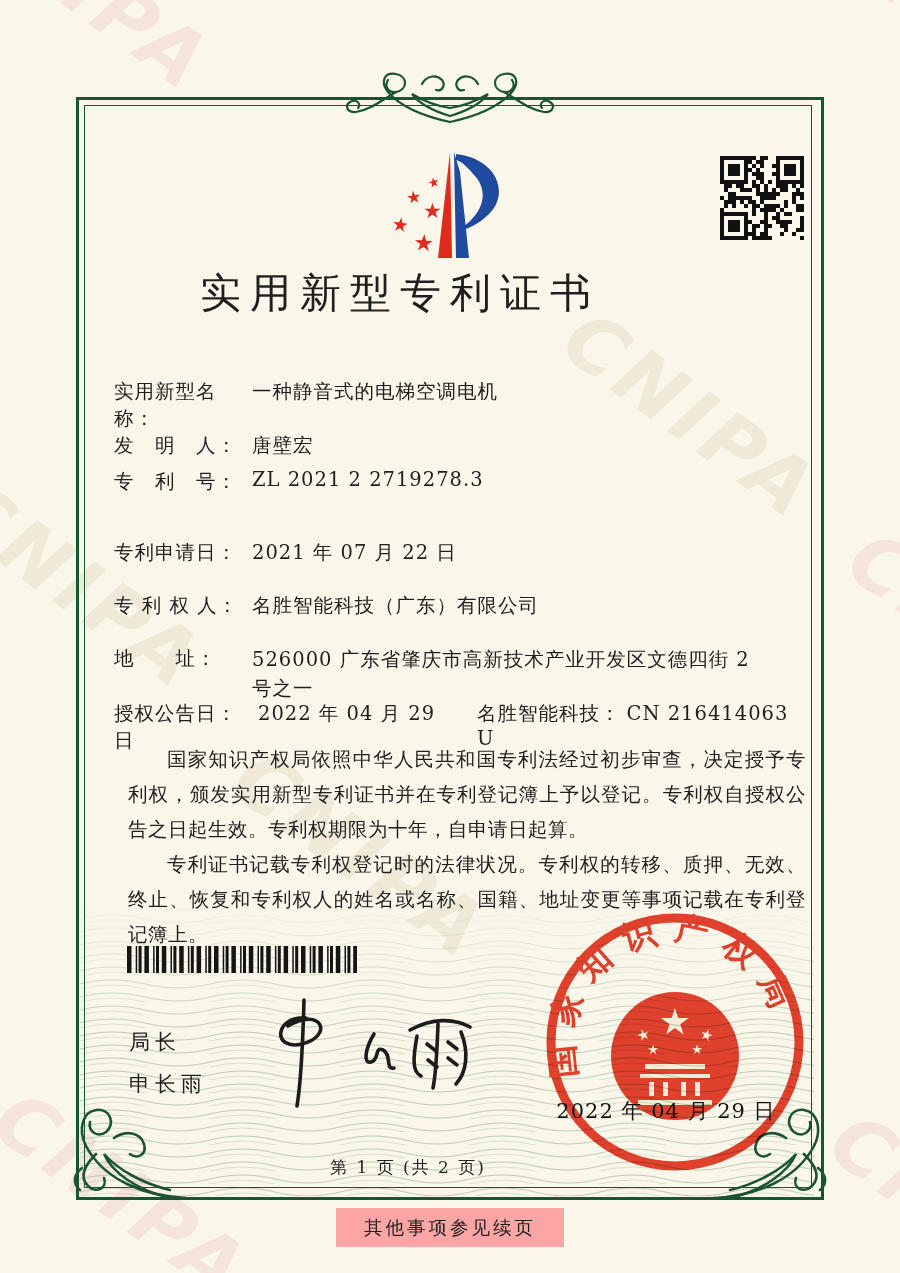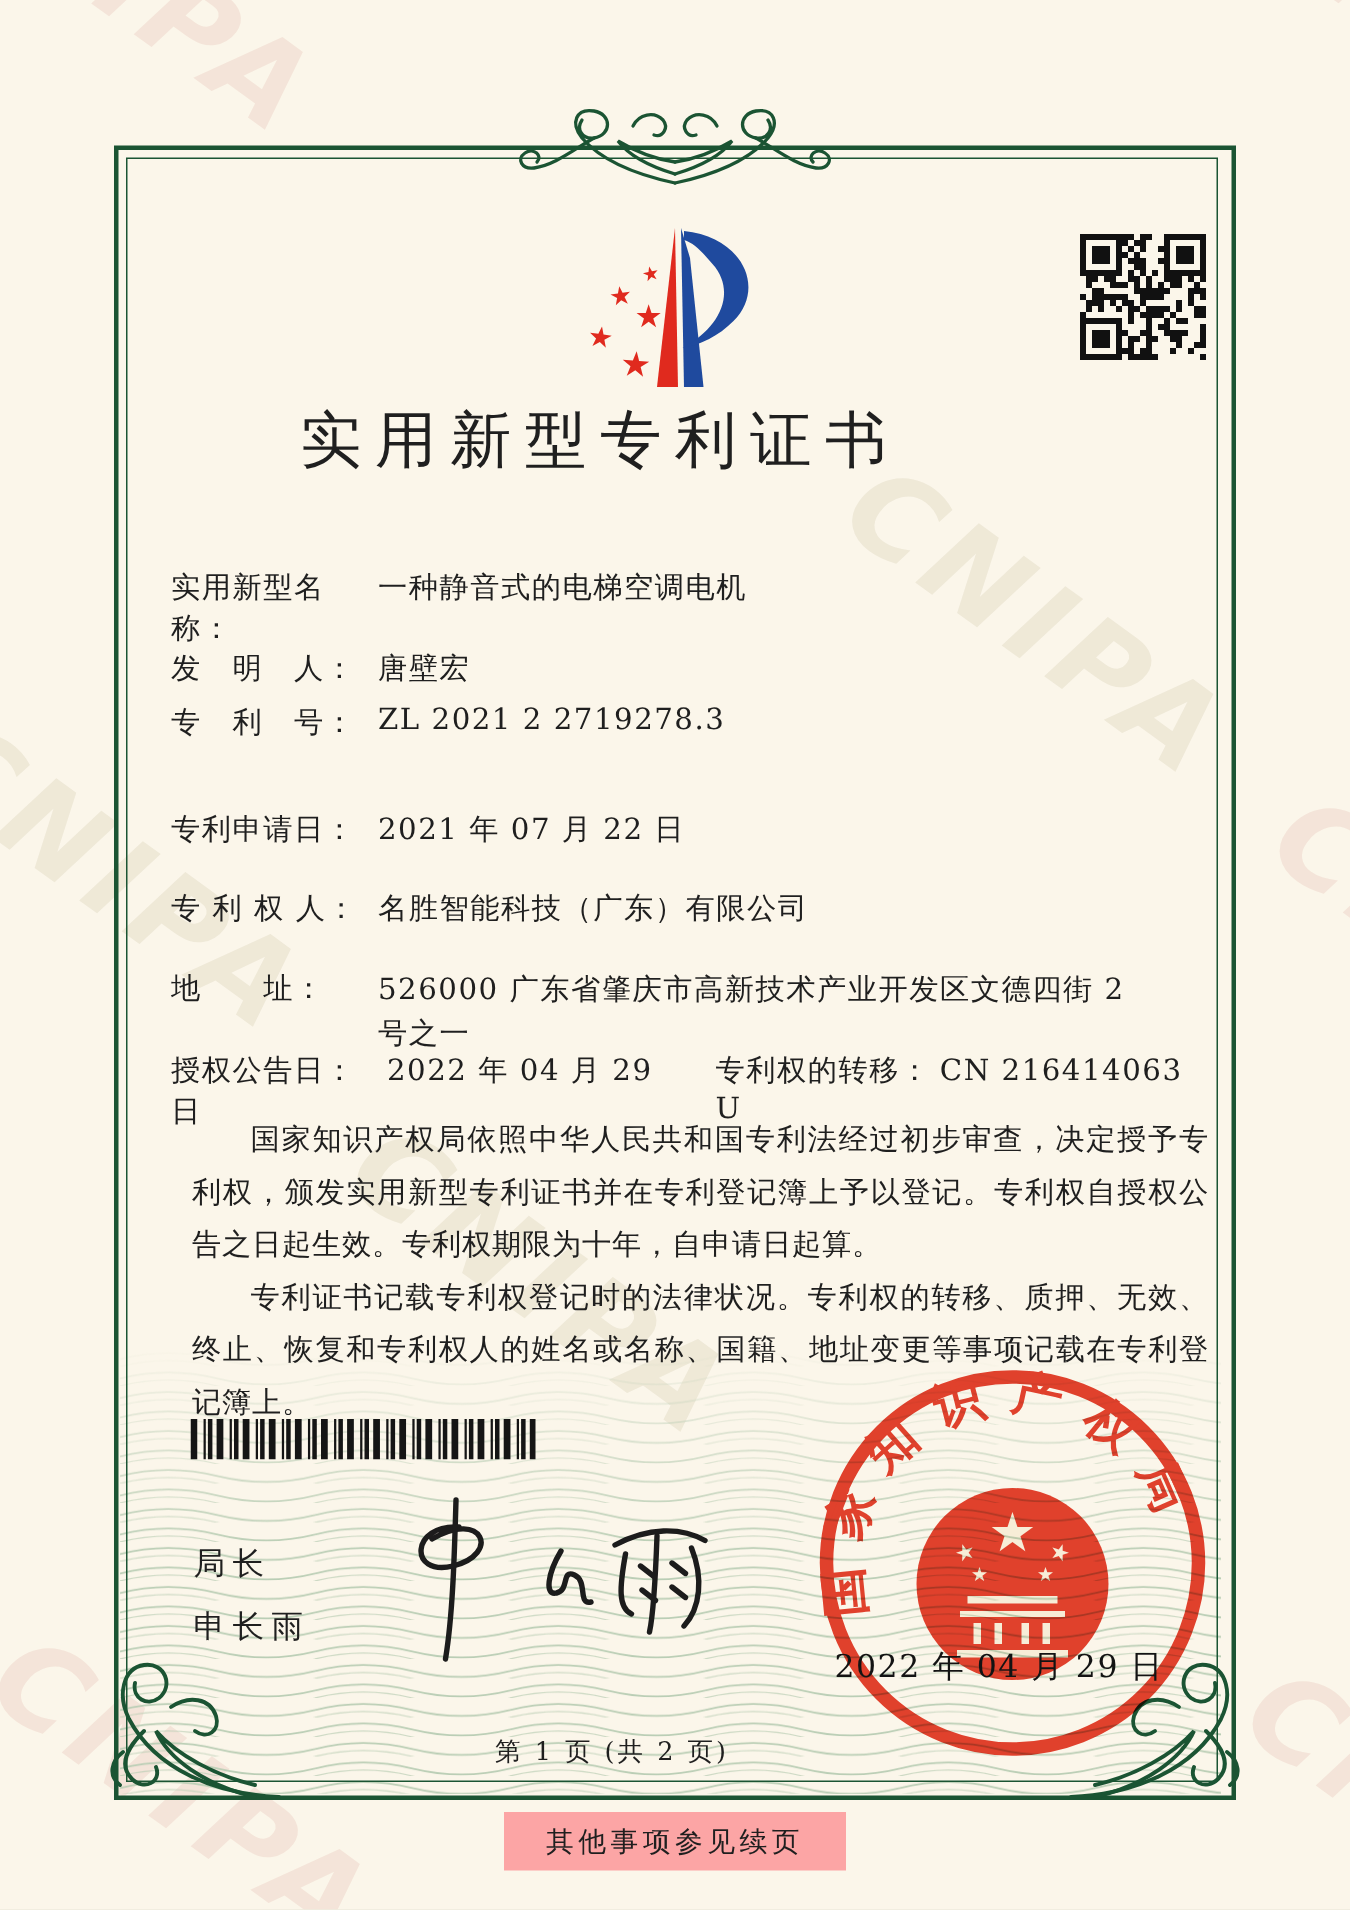--- a/index.html
+++ b/index.html
@@ -392,21 +392,21 @@
   </div>
   <div class="field" style="top:645px;">
     <span class="flabel">地　　址：</span>
     <span class="fvalue" style="width:505px;line-height:29px;">526000 广东省肇庆市高新技术产业开发区文德四街 2 号之一</span>
   </div>
   <div class="field" style="top:700px;">
     <span class="pair">
       <span class="flabel" style="width:138px;flex:0 0 138px;display:inline-block;">授权公告日：</span><span class="fvalue">2022 年 04 月 29 日</span>
     </span>
     <span class="pair pair2">
-      <span class="flabel">专利权的转移：</span><span class="fvalue">CN 216414063 U</span>
+      <span class="flabel">名胜智能科技：</span><span class="fvalue">CN 216414063 U</span>
     </span>
   </div>
 
   <div class="bodytext">
     <p>国家知识产权局依照中华人民共和国专利法经过初步审查，决定授予专利权，颁发实用新型专利证书并在专利登记簿上予以登记。专利权自授权公告之日起生效。专利权期限为十年，自申请日起算。</p>
     <p>专利证书记载专利权登记时的法律状况。专利权的转移、质押、无效、终止、恢复和专利权人的姓名或名称、国籍、地址变更等事项记载在专利登记簿上。</p>
   </div>
 
   <div class="barcode" id="barcode"><svg width="230" height="27">
         <rect x="0" y="0" width="4.5" height="27" fill="#151515"></rect>

